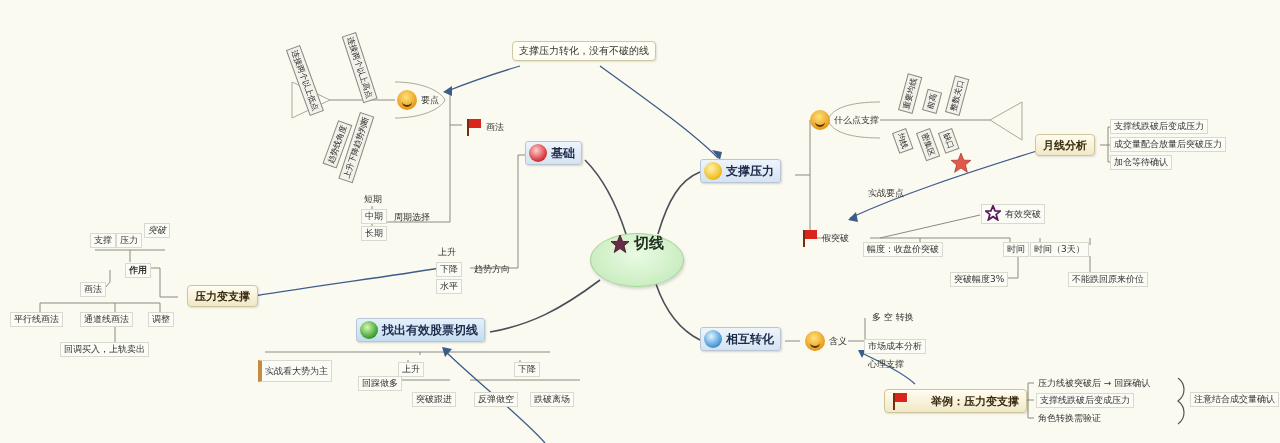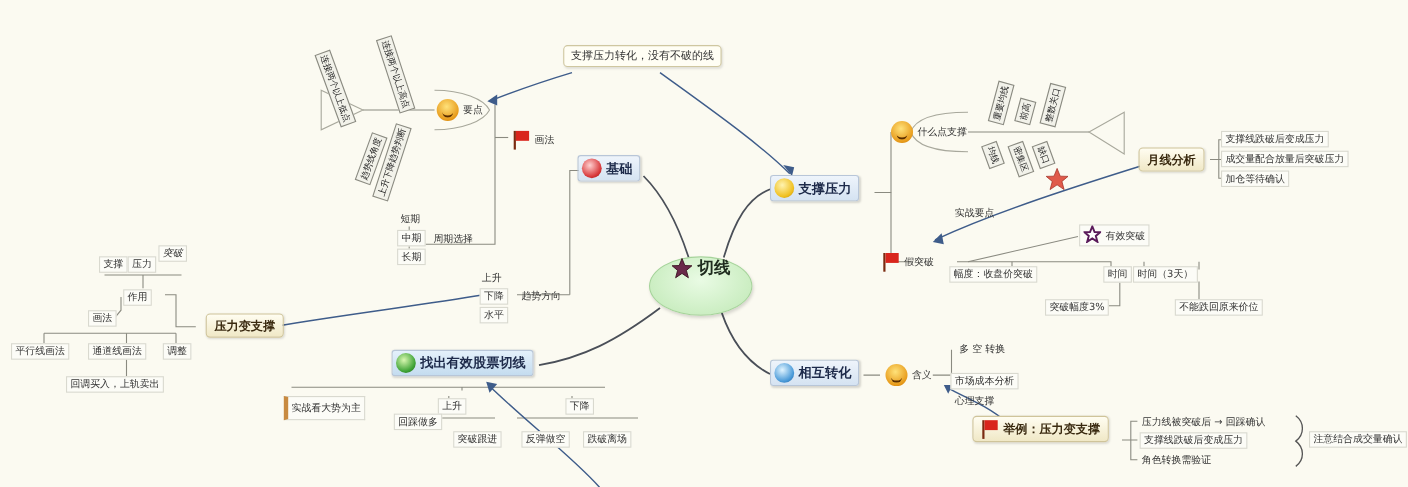--- a/index.html
+++ b/index.html
@@ -158,21 +158,21 @@
 <div class="node leaf" style="left:436px; top:262px;">下降</div>
 <div class="node leaf" style="left:436px; top:279px;">水平</div>
 <div class="node plain" style="left:472px; top:262px;">趋势方向</div>
 
 <div class="node tan" style="left:187px; top:285px;">
   <span>压力变支撑</span>
 </div>
 <div class="node leaf" style="left:90px; top:233px;">支撑</div>
 <div class="node leaf" style="left:116px; top:233px;">压力</div>
 <div class="node leaf" style="left:144px; top:223px;font-style:italic;">突破</div>
-<div class="node leaf" style="left:112px; top:263px;">作用</div>
+<div class="node leaf" style="left:125px; top:263px;font-weight:bold;">作用</div>
 <div class="node leaf" style="left:80px; top:282px;">画法</div>
 <div class="node leaf" style="left:10px; top:312px;">平行线画法</div>
 <div class="node leaf" style="left:80px; top:312px;">通道线画法</div>
 <div class="node leaf" style="left:148px; top:312px;">调整</div>
 <div class="node leaf" style="left:60px; top:342px;">回调买入，上轨卖出</div>
 
 <div class="node main" style="left:356px; top:318px; background: linear-gradient(#e4f1fb, #c4dcef);">
   <span class="ico ball" style="background: radial-gradient(circle at 40% 35%, #d8f7b0, #3ea336 65%, #1a5a14);"></span>
   <span>找出有效股票切线</span>
 </div>
@@ -235,20 +235,20 @@
   <span>相互转化</span>
 </div>
 <div class="node plain" style="left:803px; top:331px; height:20px;">
   <span class="ico smile"></span>
   <span>含义</span>
 </div>
 <div class="node plain" style="left:870px; top:310px;">多 空 转换</div>
 <div class="node leaf" style="left:864px; top:339px;">市场成本分析</div>
 <div class="node plain" style="left:866px; top:357px;">心理支撑</div>
 
-<div class="node tan" style="left:884px; top:378px; height:24px;">
+<div class="node tan" style="left:884px; top:389px; height:24px;gap:19px;">
   <span class="ico flag"></span>
   <span>举例：压力变支撑</span>
 </div>
 <div class="node plain" style="left:1036px; top:376px;">压力线被突破后 → 回踩确认</div>
 <div class="node leaf" style="left:1036px; top:393px;">支撑线跌破后变成压力</div>
 <div class="node plain" style="left:1036px; top:411px;">角色转换需验证</div>
 <div class="node leaf" style="left:1190px; top:392px;">注意结合成交量确认</div>
 
 </body></html>

